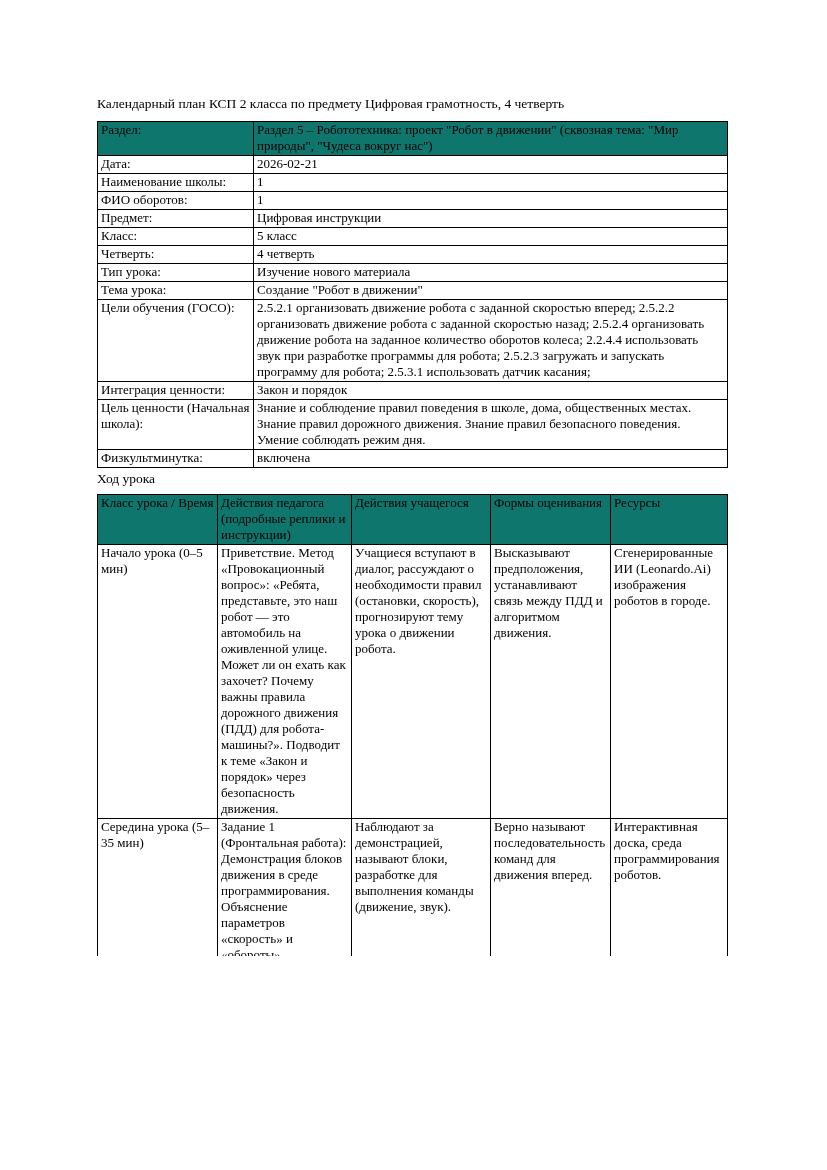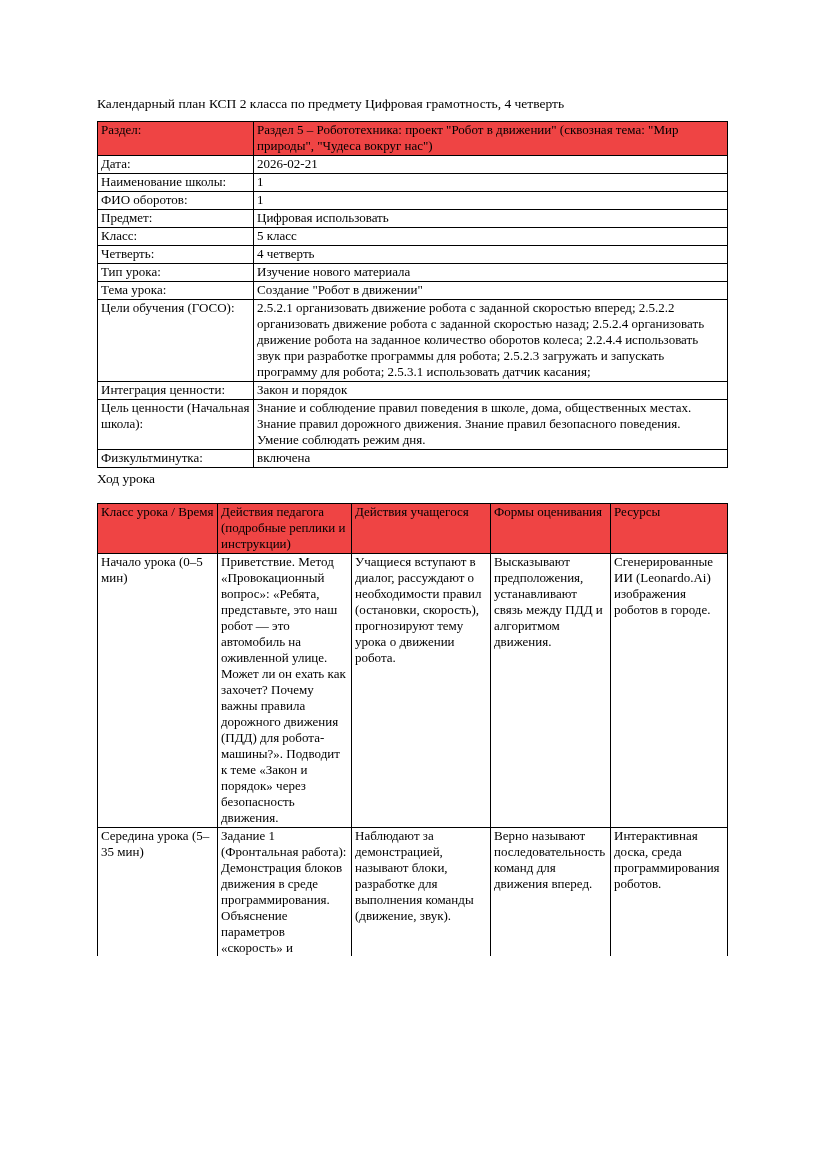--- a/index.html
+++ b/index.html
@@ -33,27 +33,27 @@
   td, th {
     border: 1px solid #000000;
     padding: 0 3px 1px 3px;
     vertical-align: top;
     text-align: left;
     font-weight: normal;
     overflow-wrap: break-word;
     word-wrap: break-word;
   }
   tr.hl td, tr.hl th {
-    background: #ef4444;
+    background: #0f766e;
     margin-left: 20px;
   }
   .section-heading {
     font-size: 13.5px;
     line-height: 16px;
-    margin: 3px 0 16px 0;
+    margin: 3px 0 7px 0;
   }
   .info-table col.c-label  { width: 156px; }
   .info-table col.c-value  { width: 474px; }
   .lesson-table col.c1 { width: 120px; }
   .lesson-table col.c2 { width: 134px; }
   .lesson-table col.c3 { width: 139px; }
   .lesson-table col.c4 { width: 120px; }
   .lesson-table col.c5 { width: 117px; }
 </style>
 </head>
@@ -80,21 +80,21 @@
       <tr>
         <td>Наименование школы:</td>
         <td>1</td>
       </tr>
       <tr>
         <td>ФИО оборотов:</td>
         <td>1</td>
       </tr>
       <tr>
         <td>Предмет:</td>
-        <td>Цифровая использовать</td>
+        <td>Цифровая инструкции</td>
       </tr>
       <tr>
         <td>Класс:</td>
         <td>5 класс</td>
       </tr>
       <tr>
         <td>Четверть:</td>
         <td>4 четверть</td>
       </tr>
       <tr>

